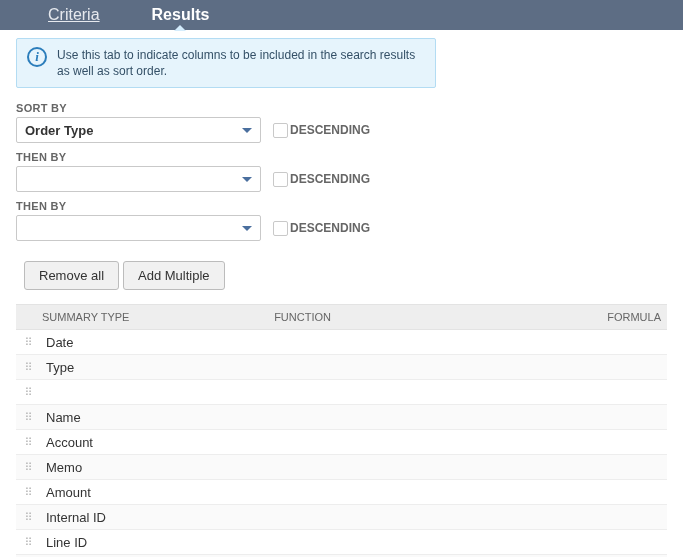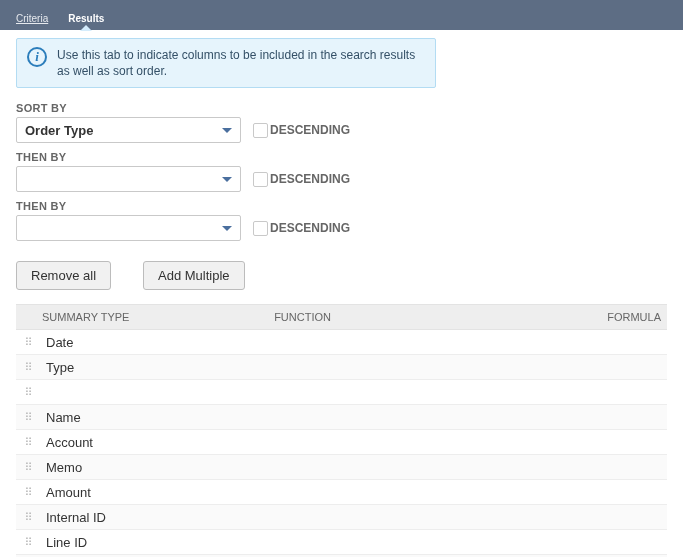--- a/index.html
+++ b/index.html
@@ -15,24 +15,25 @@
 .tab-bar {
   background: #5d6d84;
   height: 30px;
   display: flex;
   align-items: flex-end;
   padding: 0 16px;
   gap: 20px;
 }
 .tab {
   color: #e6e9ee;
-  font-size: 10px;
+  font-size: 16px;
   padding: 5px 0 6px;
   cursor: pointer;
   position: relative;
+  margin-left: 32px;
 }
 .tab.active {
   color: #ffffff;
   font-weight: 700;
 }
 .tab.active::after {
   content: "";
   position: absolute;
   left: 50%;
   bottom: -1px;
@@ -85,21 +86,21 @@
   color: #666;
   letter-spacing: .3px;
   margin-bottom: 3px;
 }
 .sort-controls {
   display: flex;
   align-items: center;
   gap: 12px;
 }
 .dropdown {
-  width: 225px;
+  width: 245px;
   height: 26px;
   border: 1px solid #c9c9c9;
   border-radius: 2px;
   background: #fff;
   display: flex;
   align-items: center;
   justify-content: space-between;
   padding: 0 8px;
   cursor: pointer;
   font-size: 13px;
@@ -121,23 +122,23 @@
 }
 .chk-box {
   width: 15px;
   height: 15px;
   border: 1px solid #c9c9c9;
   border-radius: 2px;
   background: #fff;
   cursor: pointer;
 }
 .button-row {
-  padding: 8px 16px 14px;
-  display: flex;
-  gap: 32px;
+  padding: 8px 24px 14px;
+  display: flex;
+  gap: 4px;
 }
 .btn {
   border: 1px solid #bcbcbc;
   background: #f1f1f1;
   border-radius: 3px;
   padding: 6px 14px;
   font-size: 13px;
   color: #333;
   cursor: pointer;
 }

